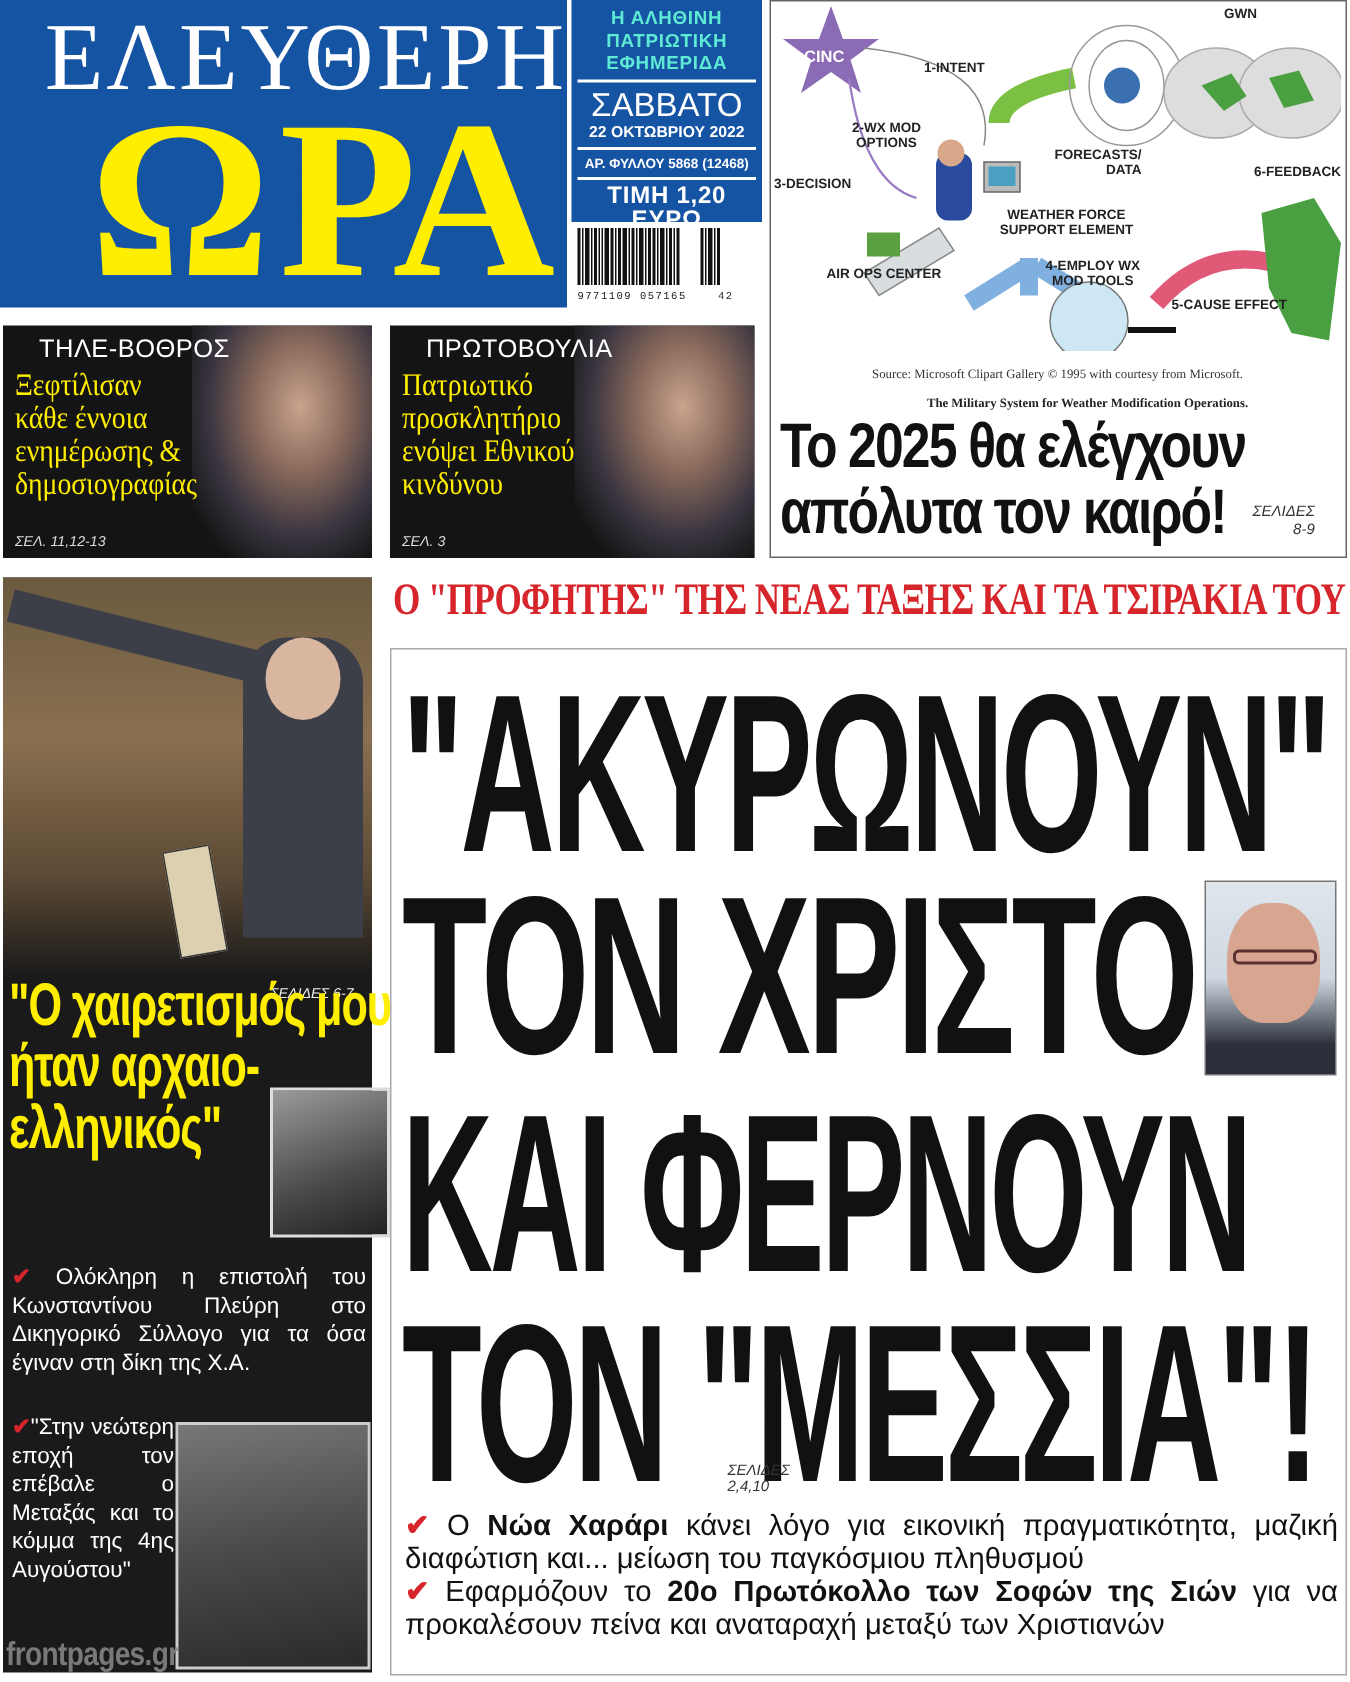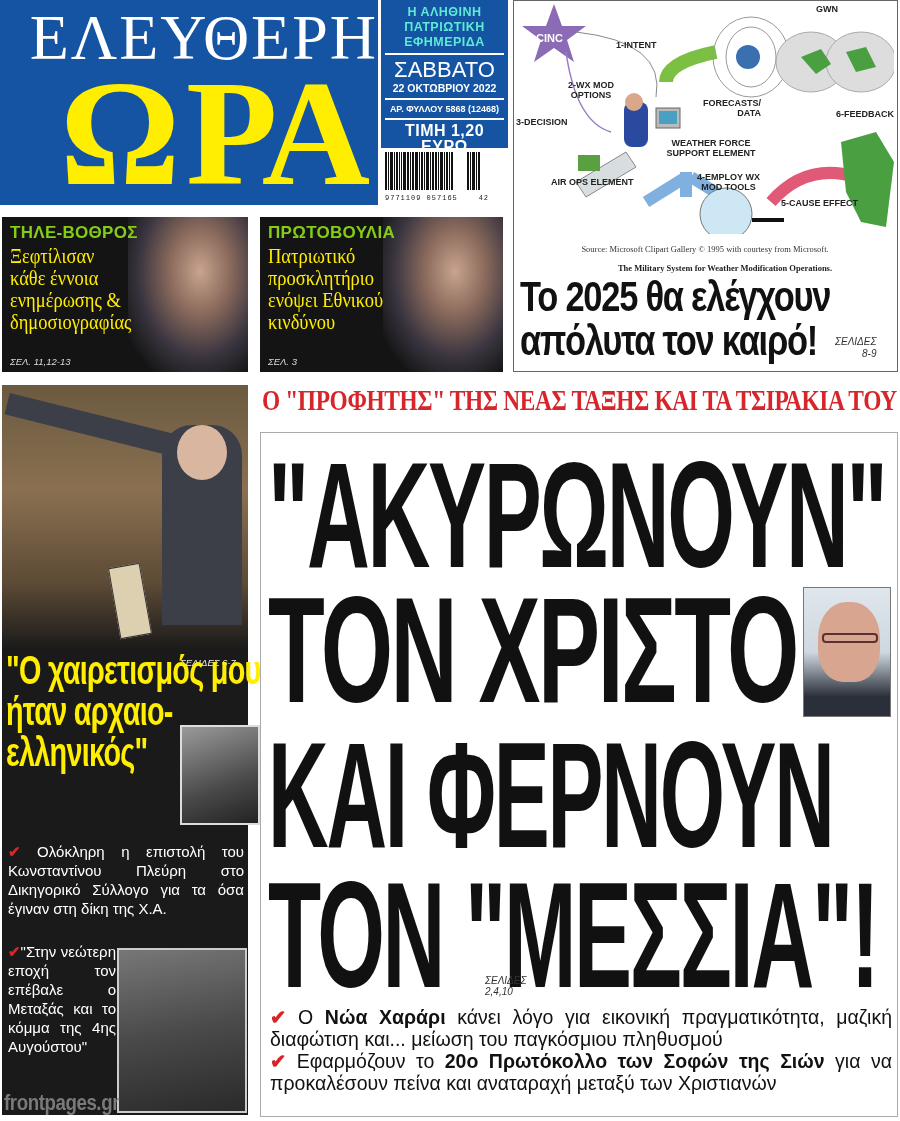--- a/index.html
+++ b/index.html
@@ -38,21 +38,21 @@
   #weather-headline { left: 520px; top: 275px; width: 340px; font-weight: bold; font-size: 42px; line-height: 44px;
     color: #111; letter-spacing: -1.5px; transform: scaleX(0.82); transform-origin: left top; white-space: nowrap; }
   #weather-pages { left: 835px; top: 336px; font-style: italic; font-size: 10px; color: #333; text-align: right; line-height: 12px; }
 
   
   .teaser { top: 217px; height: 155px; background: #141414; overflow: hidden; }
   #teaser1 { left: 2px; width: 246px; }
   #teaser2 { left: 260px; width: 243px; padding-left: 36px; }
   .teaser .photo { position: absolute; right: 0; top: 0; width: 120px; height: 100%;
     background: radial-gradient(ellipse at 60% 35%, #c9a48e 0%, #8a6a5c 30%, #3a3540 60%, #141414 85%); }
-  .teaser .kicker { position: absolute; left: 8px; top: 6px; color: #84cc16; font-weight: bold; font-size: 17px; letter-spacing: 0.3px; }
+  .teaser .kicker { position: absolute; left: 24px; top: 6px; color: #ffffff; font-weight: normal; font-size: 17px; letter-spacing: 0.3px; }
   .teaser .text { position: absolute; left: 8px; top: 28px; color: #ffee00; font-family: "Liberation Serif", serif; font-size: 21px; line-height: 22px; transform: scaleX(0.88); transform-origin: left top; white-space: nowrap; }
   .teaser .pages { position: absolute; left: 8px; bottom: 5px; color: #ddd; font-style: italic; font-size: 9.5px; }
 
   
   #left-col { left: 2px; top: 385px; width: 246px; height: 730px; background: #1a1a1a; overflow: hidden; }
   #left-photo { left: 2px; top: 385px; width: 246px; height: 265px;
     background: linear-gradient(180deg, #6b5a40 0%, #8a7050 40%, #5c4a35 75%, #1a1a1a 100%); }
   #left-photo .figure { position: absolute; left: 160px; top: 40px; width: 80px; height: 200px; background: #3c3f48; border-radius: 30px 30px 0 0; }
   #left-photo .head { position: absolute; left: 175px; top: 40px; width: 50px; height: 55px; background: #d8b6a0; border-radius: 50%; }
   #left-photo .arm { position: absolute; left: 0; top: 50px; width: 175px; height: 22px; background: #3c3f48; transform: rotate(14deg); transform-origin: right center; }
@@ -172,21 +172,21 @@
     <path d="M325 140 L360 130 L378 160 L370 225 L345 220 L330 190 Z" fill="#4aa040"></path>
   </svg>
   <div class="dlabel" style="left:20px;top:10px;color:#fff;font-size:11px;margin-top:21px;">CINC</div>
   <div class="dlabel" style="left:300px;top:2px;">GWN</div>
   <div class="dlabel" style="left:100px;top:38px;">1-INTENT</div>
   <div class="dlabel" style="left:45px;top:78px;width:60px;text-align:center;">2-WX MOD OPTIONS</div>
   <div class="dlabel" style="left:0;top:115px;">3-DECISION</div>
   <div class="dlabel" style="left:185px;top:96px;width:60px;text-align:right;">FORECASTS/ DATA</div>
   <div class="dlabel" style="left:320px;top:107px;">6-FEEDBACK</div>
   <div class="dlabel" style="left:150px;top:136px;width:90px;text-align:center;">WEATHER FORCE SUPPORT ELEMENT</div>
-  <div class="dlabel" style="left:35px;top:175px;">AIR OPS ELEMENT</div>
+  <div class="dlabel" style="left:35px;top:175px;">AIR OPS CENTER</div>
   <div class="dlabel" style="left:175px;top:170px;width:75px;text-align:center;">4-EMPLOY WX MOD TOOLS</div>
   <div class="dlabel" style="left:265px;top:196px;">5-CAUSE EFFECT</div>
 </div>
 <div id="diagram-source" class="abs">Source: Microsoft Clipart Gallery © 1995 with courtesy from Microsoft.</div>
 <div id="diagram-caption" class="abs">The Military System for Weather Modification Operations.</div>
 <div id="weather-headline" class="abs">
   <div>Το 2025 θα ελέγχουν</div>
   <div>απόλυτα τον καιρό!</div>
 </div>
 <div id="weather-pages" class="abs">

